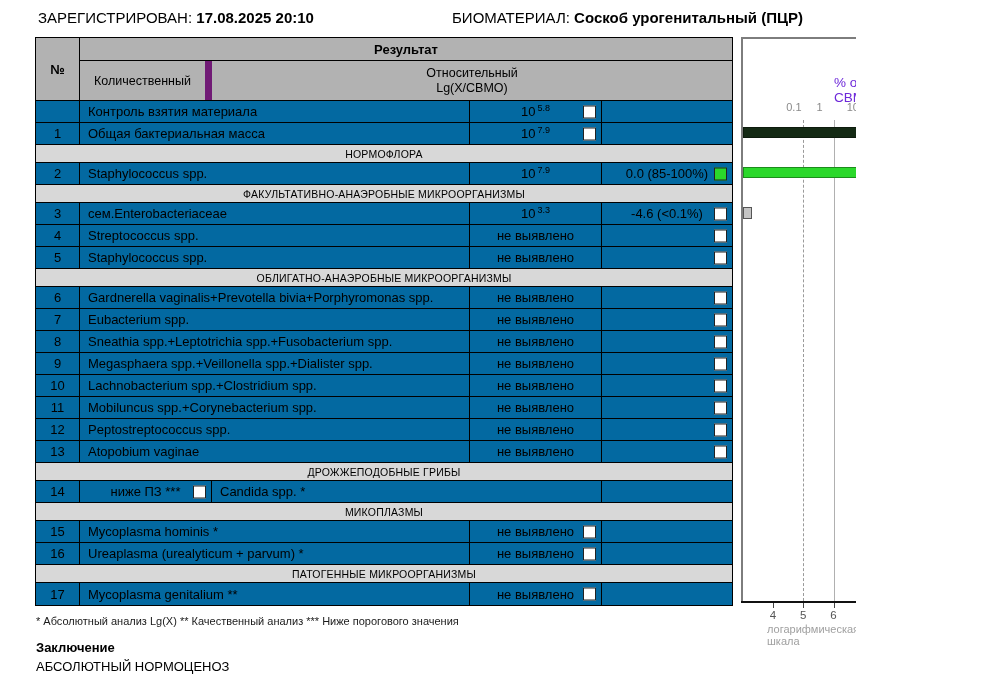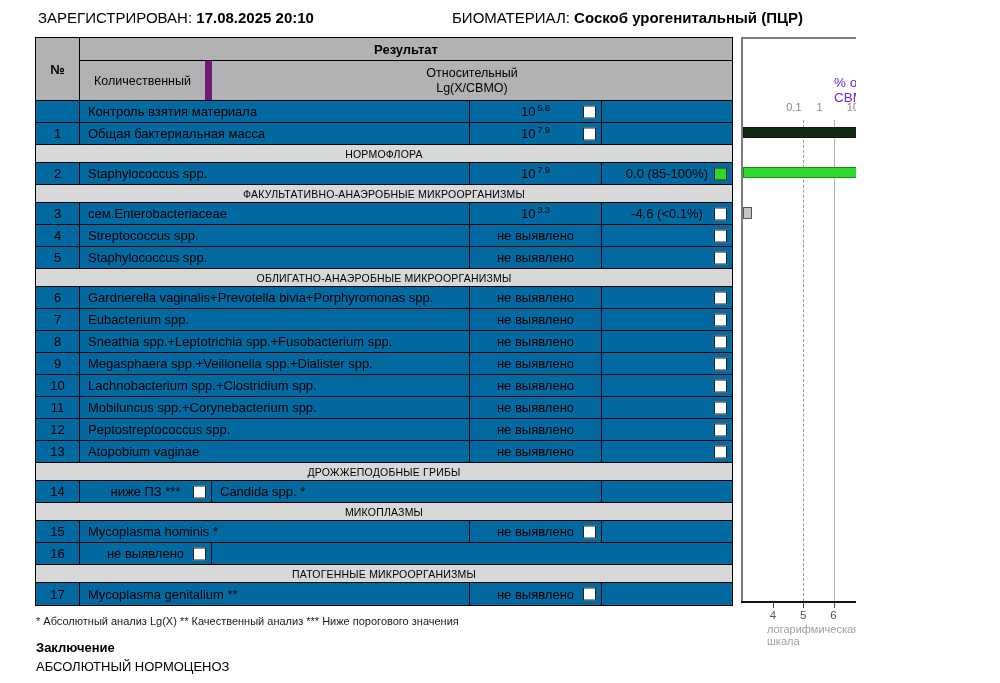--- a/index.html
+++ b/index.html
@@ -266,20 +266,21 @@
           <div class="c c-num">15</div>
           <div class="c c-name">Mycoplasma hominis *</div>
           <div class="c c-quant">
             <span>не выявлено</span>
             <span class="cbox"></span>
           </div>
           <div class="c c-rel"></div>
         </div>
         <div class="data-row">
           <div class="c c-num">16</div>
+          <div class="c c-name">Ureaplasma (urealyticum + parvum) *</div>
           <div class="c c-quant">
             <span>не выявлено</span>
             <span class="cbox"></span>
           </div>
           <div class="c c-rel"></div>
         </div>
         <div class="sec-row">
           <span>ПАТОГЕННЫЕ МИКРООРГАНИЗМЫ</span>
         </div>
         <div class="data-row">

